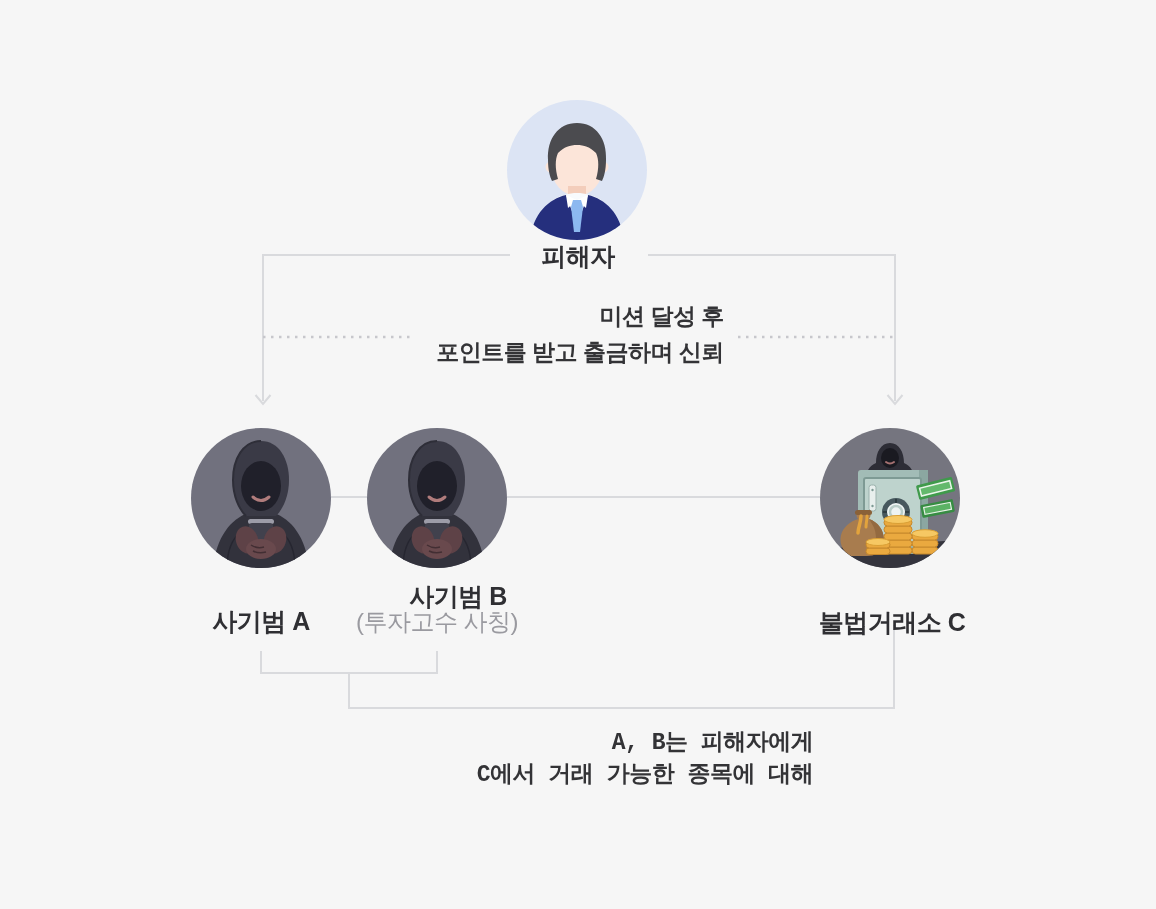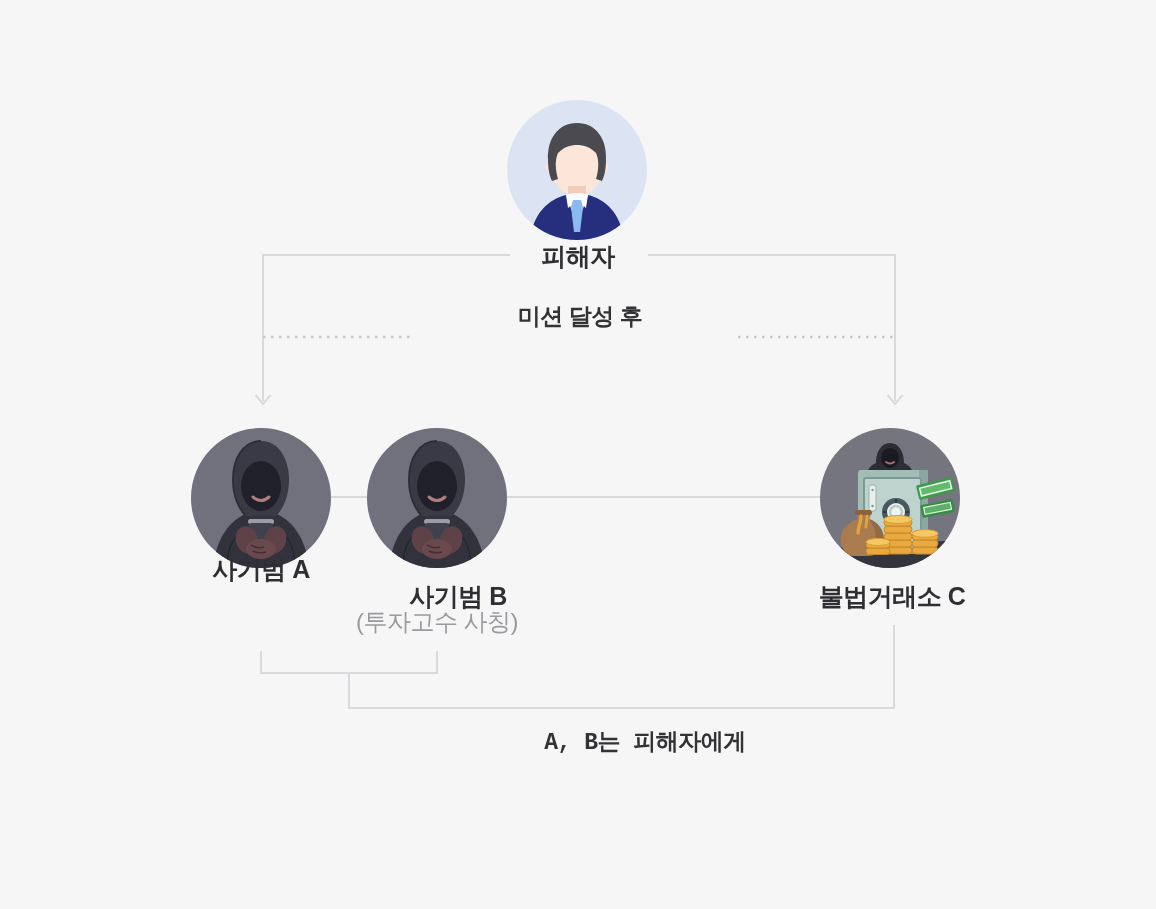--- a/index.html
+++ b/index.html
@@ -71,20 +71,21 @@
         <path d="M59,95 L70,100 L61,108 Z" fill="#ffffff"></path>
         <path d="M81,95 L70,100 L79,108 Z" fill="#ffffff"></path>
         <path d="M66,100 L74,100 L76,107 L73,132 L67,132 L64,107 Z" fill="#8cb8f0"></path>
       </g>
     </svg>
   </div>
   <div class="label" style="left:578px;top:241px">피해자</div>
 
   <div class="note note--mid" style="left:580px;top:298px">
     <div>미션 달성 후</div>
+    <div>포인트를 받고 출금하며 신뢰</div>
   </div>
 
   <div class="node" style="left:191px;top:428px">
     <svg width="140" height="140" viewBox="0 0 140 140">
       <defs>
           <clipPath id="cpA">
             <circle cx="70" cy="70" r="70"></circle>
           </clipPath>
         </defs>
       <circle cx="70" cy="70" r="70" fill="#71717e"></circle>
@@ -99,21 +100,21 @@
         <rect x="57" y="91" width="26" height="5" rx="2.5" fill="#9c9ca8"></rect>
         <rect x="58" y="95" width="24" height="26" rx="3" fill="#41414d"></rect>
         <ellipse cx="56" cy="112" rx="11" ry="14" fill="#5e4247" transform="rotate(-18 56 112)"></ellipse>
         <ellipse cx="84" cy="112" rx="11" ry="14" fill="#5e4247" transform="rotate(18 84 112)"></ellipse>
         <ellipse cx="70" cy="121" rx="15" ry="10" fill="#69494d"></ellipse>
         <path d="M60,117 Q66,121 73,119" stroke="#422e33" stroke-width="1.5" fill="none"></path>
         <path d="M62,123 Q68,126 75,124" stroke="#422e33" stroke-width="1.5" fill="none"></path>
       </g>
     </svg>
   </div>
-  <div class="label" style="left:261px;top:554px">사기범 A</div>
+  <div class="label" style="left:261px;top:606px">사기범 A</div>
 
   <div class="node" style="left:367px;top:428px">
     <svg width="140" height="140" viewBox="0 0 140 140">
       <defs>
           <clipPath id="cpB">
             <circle cx="70" cy="70" r="70"></circle>
           </clipPath>
         </defs>
       <circle cx="70" cy="70" r="70" fill="#71717e"></circle>
       <g clip-path="url(#cpB)">
@@ -196,19 +197,20 @@
           <ellipse cx="78" cy="91.5" rx="14" ry="4" fill="#f6c863" stroke="#d99f35" stroke-width="1"></ellipse>
           <g stroke="#c5882d" stroke-width="1">
             <rect x="46" y="120" width="24" height="6.5" rx="3.2" fill="#eaa93f"></rect>
             <rect x="46" y="113.5" width="24" height="6.5" rx="3.2" fill="#eaa93f"></rect>
           </g>
           <ellipse cx="58" cy="114" rx="12" ry="3.5" fill="#f6c863" stroke="#d99f35" stroke-width="1"></ellipse>
         </g>
       </g>
     </svg>
   </div>
-  <div class="label" style="left:892px;top:581px">불법거래소 C</div>
+  <div class="label" style="left:892px;top:607px">불법거래소 C</div>
 
   <div class="note note--bottom" style="left:645px;top:727px">
     <div>A, B는 피해자에게</div>
+    <div>C에서 거래 가능한 종목에 대해</div>
   </div>
 
 </div>
 
 </body></html>

